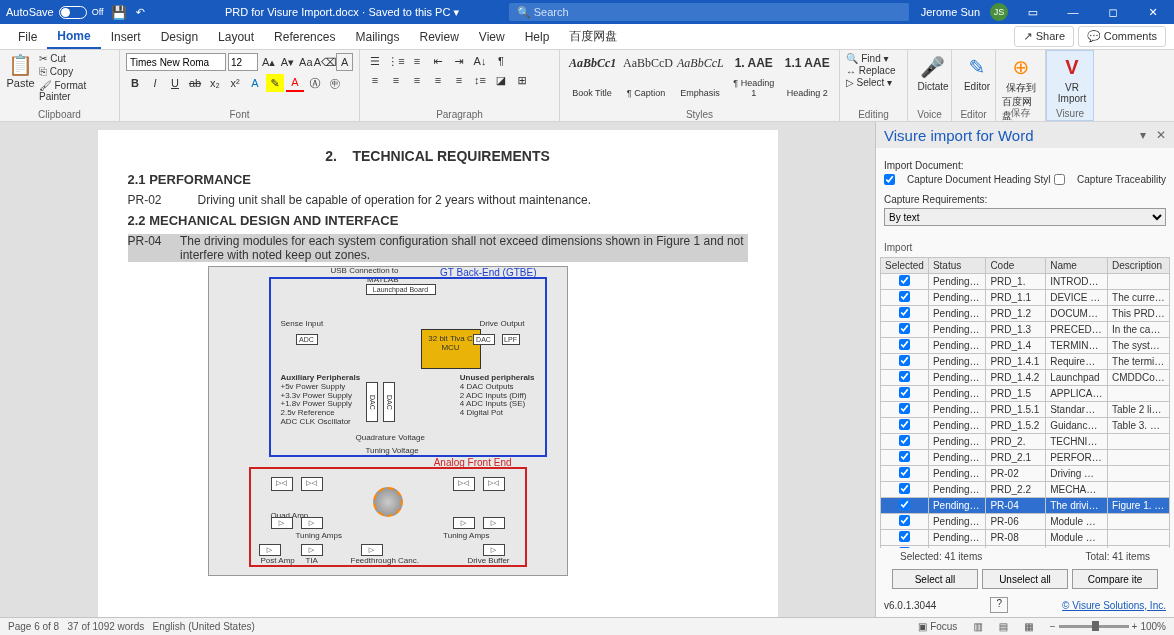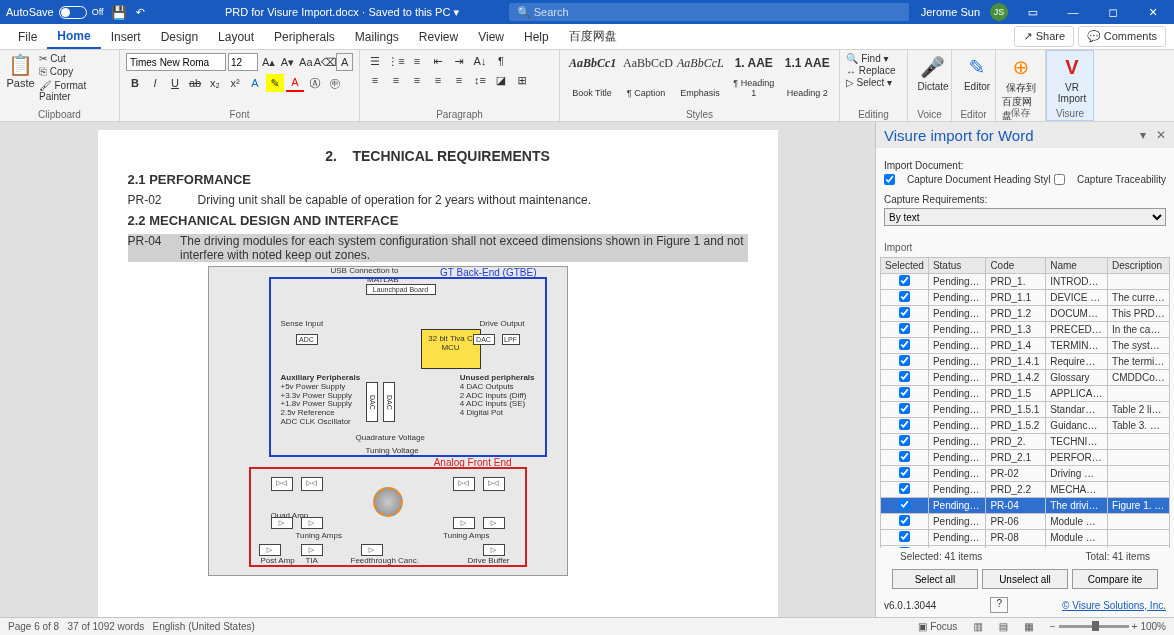--- a/index.html
+++ b/index.html
@@ -43,21 +43,21 @@
 .doc-area{position:absolute;top:122px;bottom:18px;left:0;width:875px;background:#e0e0e0;overflow:hidden}
 .page{background:#fff;margin:8px auto 0;width:680px;min-height:560px;padding:10px 30px;font-family:"Times New Roman",serif;font-size:12px;position:relative}
 .page h2{font-size:14px;font-weight:bold;font-family:Arial,sans-serif;margin:8px 0}
 .page h3{font-size:13px;font-weight:bold;font-family:Arial,sans-serif;margin:6px 0}
 .req-row{display:flex;margin:4px 0}
 .req-row .rid{width:70px}
 .req-row.sel{background:#d0d0d0}
 .fig{width:360px;height:310px;background:#e8e8e8;margin:4px 0 0 80px;border:1px solid #999;position:relative;font-family:Arial,sans-serif;font-size:8px}
 .fig .gtbe{position:absolute;top:10px;left:60px;right:20px;height:180px;border:2px solid #2040d0}
 .fig .afe{position:absolute;top:200px;left:40px;right:40px;height:100px;border:2px solid #d02020}
-.fig .tivac{position:absolute;top:50px;left:150px;width:60px;height:40px;border:1px solid #333;background:#fde047;text-align:center;padding-top:4px}
+.fig .tivac{position:absolute;top:50px;left:150px;width:60px;height:40px;border:1px solid #333;background:#eab308;text-align:center;padding-top:4px}
 .fig .lab{position:absolute}
 .sidepanel{position:absolute;top:122px;right:0;bottom:18px;width:299px;background:#f9f9f9;border-left:1px solid #c4c4c4;display:flex;flex-direction:column}
 .sidepanel .hdr{height:26px;background:#eaeaea;display:flex;align-items:center;padding:0 8px;font-size:15px;color:#185abd}
 .sidepanel .hdr .cls{margin-left:auto;display:flex;gap:10px;color:#666;font-size:12px}
 .sidepanel .opts{padding:12px 8px;font-size:10px}
 .sidepanel .opts .chkrow{display:flex;align-items:center;gap:12px;margin:3px 0}
 .sidepanel .opts .row2{display:flex;justify-content:space-between}
 .sidepanel .sel{width:100%;margin-top:3px;height:18px;font-size:10px;border:1px solid #999}
 .sidepanel .imphdr{padding:4px 8px;font-size:10px;color:#555}
 .gridwrap{flex:1;overflow:auto;margin:0 4px}
@@ -111,21 +111,21 @@
     <span class="winbtn">✕</span>
   </div>
 </div>
 
 <div class="menubar">
   <div class="tab">File</div>
   <div class="tab active">Home</div>
   <div class="tab">Insert</div>
   <div class="tab">Design</div>
   <div class="tab">Layout</div>
-  <div class="tab">Peripherals</div>
+  <div class="tab">References</div>
   <div class="tab">Mailings</div>
   <div class="tab">Review</div>
   <div class="tab">View</div>
   <div class="tab">Help</div>
   <div class="tab">百度网盘</div>
   <div class="rightbtns">
     <div class="share">↗ <span>Share</span></div>
     <div class="comments">💬 <span>Comments</span></div>
   </div>
 </div>
@@ -408,21 +408,21 @@
             <td class="chk"><input type="checkbox" checked="" style=""></td>
             <td>Pending…</td>
             <td>PRD_1.4.1</td>
             <td>Require…</td>
             <td>The terminology and…</td>
           </tr>
           <tr>
             <td class="chk"><input type="checkbox" checked="" style=""></td>
             <td>Pending…</td>
             <td>PRD_1.4.2</td>
-            <td>Glossary</td>
+            <td>Launchpad</td>
             <td>CMDDCool Medical …</td>
           </tr>
           <tr>
             <td class="chk"><input type="checkbox" checked="" style=""></td>
             <td>Pending…</td>
             <td>PRD_1.5</td>
             <td>APPLICA…</td>
             <td></td>
           </tr>
           <tr>

